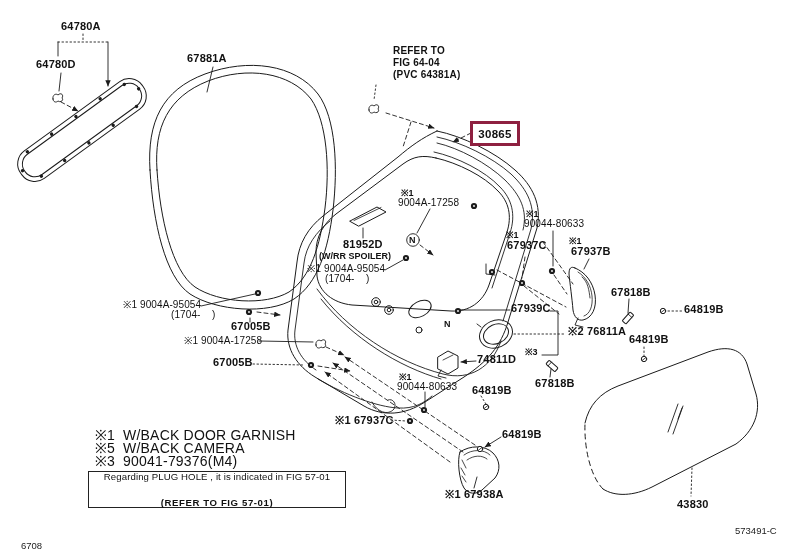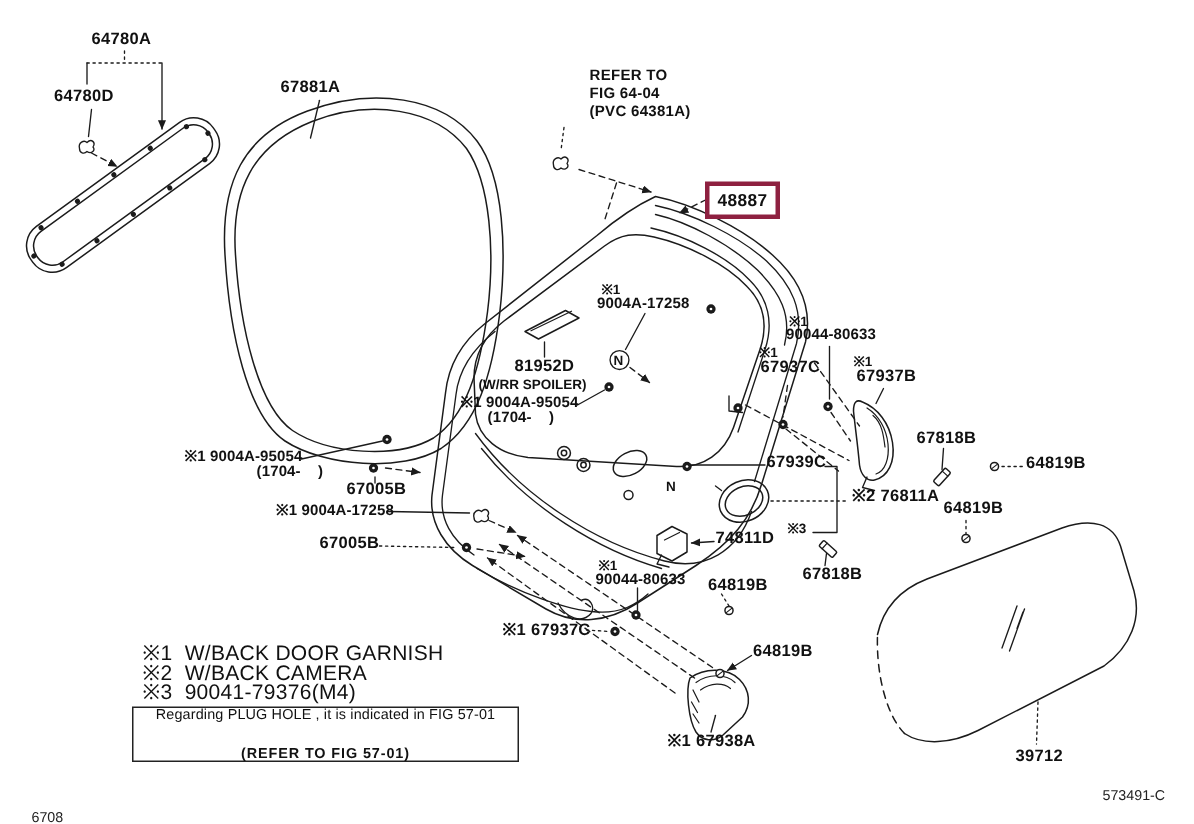--- a/index.html
+++ b/index.html
@@ -1,21 +1,21 @@
 <!DOCTYPE html>
 <html><head>
 <meta charset="utf-8">
 <style>
   html,body{margin:0;padding:0;background:#fff;}
   #stage{position:relative;width:796px;height:549px;background:#ffffff;overflow:hidden;
          font-family:"Liberation Sans",sans-serif;color:#111;}
   #art{position:absolute;left:0;top:0;}
   .lbl{position:absolute;white-space:pre;line-height:1;}
   .pn{font-weight:bold;font-size:11px;letter-spacing:.2px;}
-  .code{font-weight:bold;font-size:10px;letter-spacing:.1px;}
+  .code{font-weight:normal;font-size:10px;letter-spacing:.1px;}
   .mark{font-weight:bold;font-size:9px;}
   .sub{font-weight:bold;font-size:9px;}
   .nmark{font-weight:bold;font-size:9px;}
   .noteline{font-weight:bold;font-size:10px;letter-spacing:.2px;margin-left:40px;}
   .legendline{font-size:14px;letter-spacing:.2px;}
   #part-box{position:absolute;left:470px;top:121px;width:44px;height:19px;
             border:3px solid #8e2040;display:flex;align-items:center;justify-content:center;
             background:#fff;font-weight:bold;font-size:11.5px;letter-spacing:.3px;}
   #plug-box{position:absolute;left:88px;top:471px;width:256px;height:35px;
             border:1.3px solid #222;display:flex;flex-direction:column;
@@ -214,21 +214,21 @@
       <use href="#grm" transform="translate(410,421)"></use>
       <use href="#grm" transform="translate(424,410)"></use>
       <use href="#scr" transform="translate(663,311)"></use>
       <use href="#scr" transform="translate(644,359)"></use>
       <use href="#scr" transform="translate(486,407)"></use>
       <use href="#scr" transform="translate(480,449)"></use>
     </g>
   </svg>
 
   <div id="part-box" style="border-color:#8e2040">
-    <span>48887</span>
+    <span>30865</span>
   </div>
 
   <div class="lbl pn" style="left:61px;top:21px">64780A</div>
   <div class="lbl pn" style="left:36px;top:59px">64780D</div>
   <div class="lbl pn" style="left:187px;top:53px">67881A</div>
   <div class="lbl mark" style="left:401px;top:189px">※1</div>
   <div class="lbl code" style="left:398px;top:198px">9004A-17258</div>
   <div class="lbl pn" style="left:343px;top:239px">81952D</div>
   <div class="lbl sub" style="left:319px;top:252px">(W/RR SPOILER)</div>
   <div class="lbl code" style="left:307px;top:264px">※1 9004A-95054</div>
@@ -251,30 +251,30 @@
   <div class="lbl mark" style="left:525px;top:348px">※3</div>
   <div class="lbl pn" style="left:477px;top:354px">74811D</div>
   <div class="lbl pn" style="left:535px;top:378px">67818B</div>
   <div class="lbl pn" style="left:472px;top:385px">64819B</div>
   <div class="lbl pn" style="left:629px;top:334px">64819B</div>
   <div class="lbl mark" style="left:399px;top:373px">※1</div>
   <div class="lbl code" style="left:397px;top:382px">90044-80633</div>
   <div class="lbl pn" style="left:335px;top:415px">※1 67937C</div>
   <div class="lbl pn" style="left:502px;top:429px">64819B</div>
   <div class="lbl pn" style="left:445px;top:489px">※1 67938A</div>
-  <div class="lbl pn" style="left:677px;top:499px">39712</div>
+  <div class="lbl pn" style="left:677px;top:499px">43830</div>
   <div class="lbl nmark" style="left:409px;top:236px">N</div>
   <div class="lbl nmark" style="left:444px;top:320px">N</div>
 
   <div class="lbl noteline" style="left:353px;top:46px">REFER TO</div>
   <div class="lbl noteline" style="left:353px;top:58px">FIG 64-04</div>
   <div class="lbl noteline" style="left:353px;top:70px">(PVC 64381A)</div>
 
   <div class="lbl legendline" style="left:95px;top:428px">※1  W/BACK DOOR GARNISH</div>
-  <div class="lbl legendline" style="left:95px;top:441px">※2  W/BACK CAMERA</div>
+  <div class="lbl legendline" style="left:95px;top:441px">※5  W/BACK CAMERA</div>
   <div class="lbl legendline" style="left:95px;top:454px">※3  90041-79376(M4)</div>
 
   <div id="plug-box">
     <div class="l1">Regarding PLUG HOLE , it is indicated in FIG 57-01</div>
     <div class="l2">(REFER TO FIG 57-01)</div>
   </div>
 
   <div class="footer" style="left:21px;top:540px">6708</div>
   <div class="footer" style="left:735px;top:525px">573491-C</div>
 

